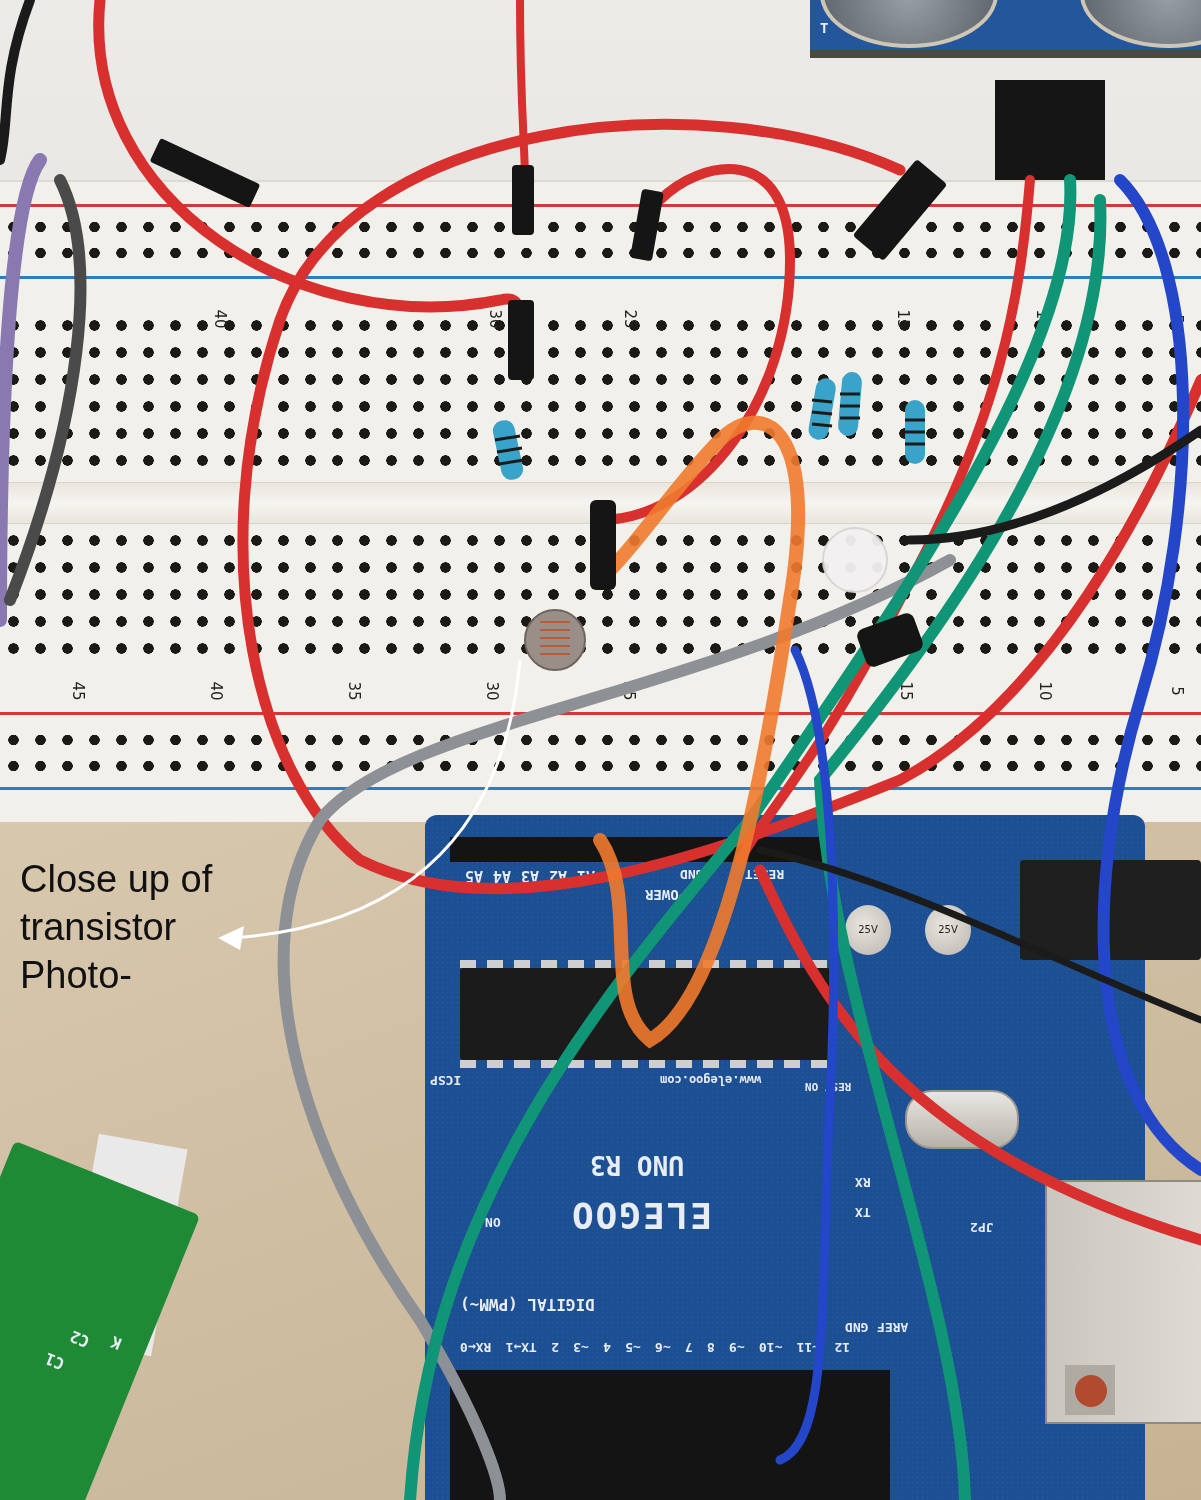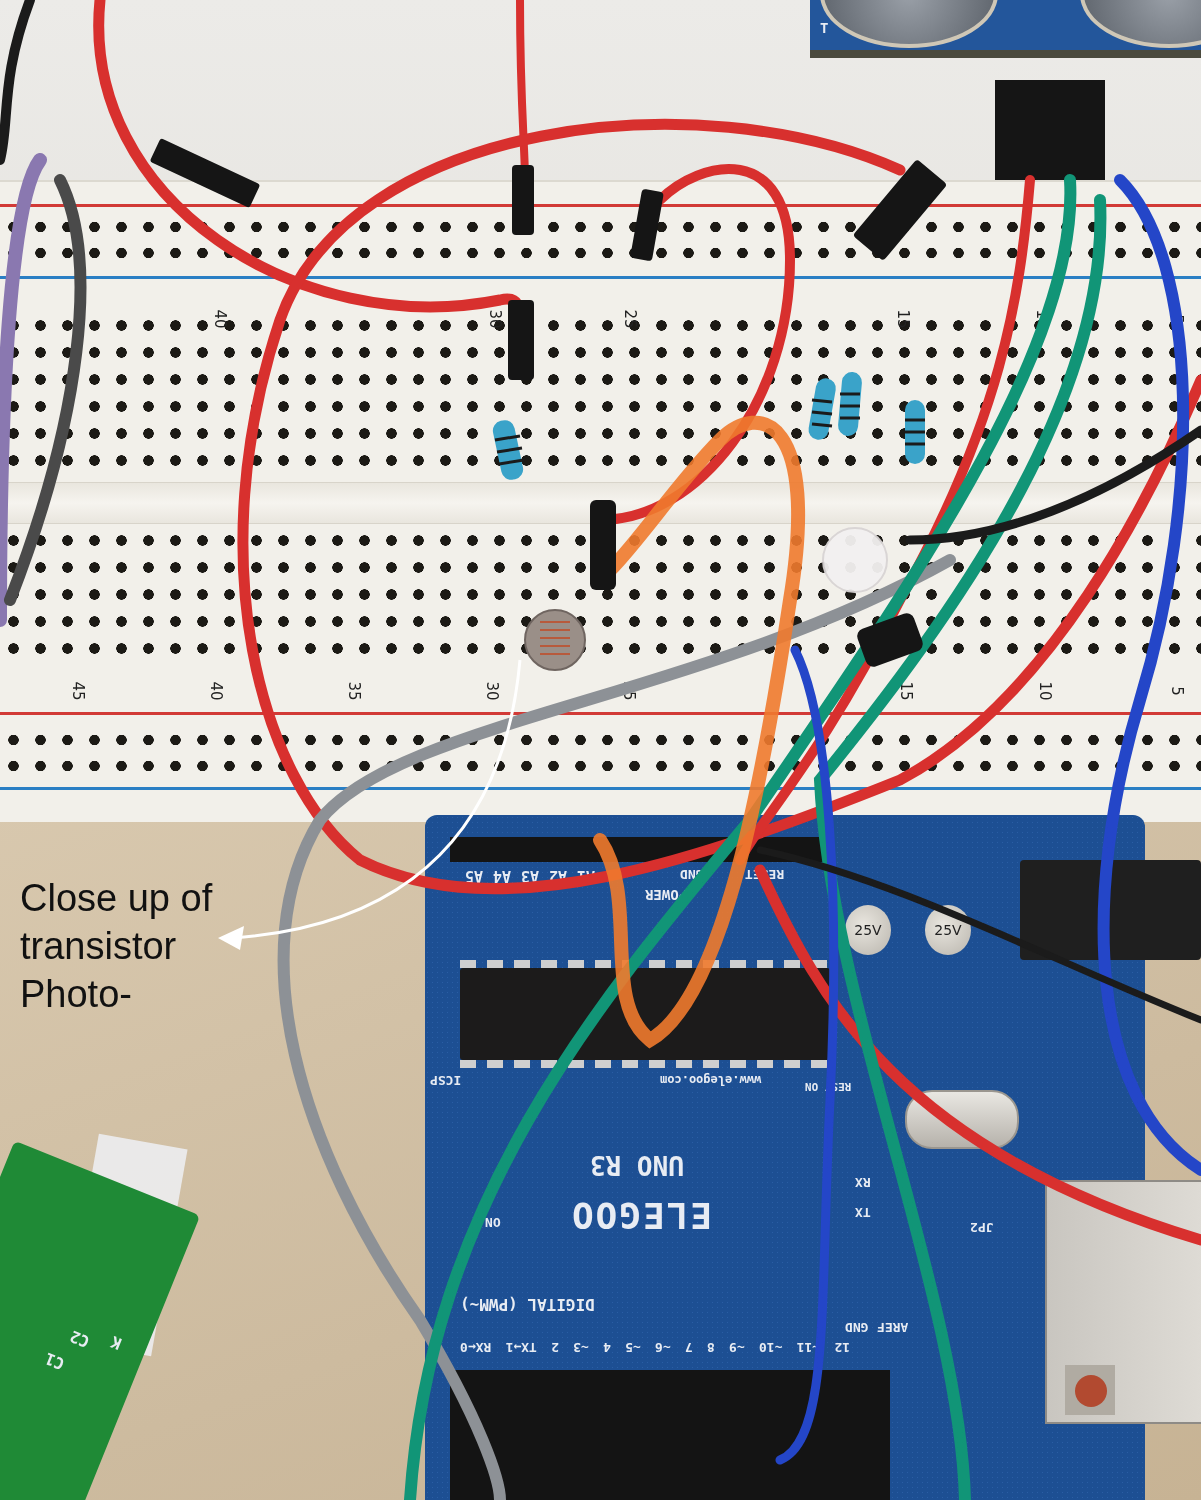--- a/index.html
+++ b/index.html
@@ -28,21 +28,21 @@
   
   .arduino { position: absolute; left: 425px; top: 815px; width: 720px; height: 685px;
     background: #1d4f93; border-radius: 12px 12px 0 0;
     background-image: radial-gradient(#2a5ea5 0.8px, transparent 1px); background-size: 5px 5px; }
   .header-strip { position: absolute; background: #141414; }
   .chip { position: absolute; left: 460px; top: 968px; width: 370px; height: 92px; background: #1c1b1b; border-radius: 3px; }
   .chip-pins-top, .chip-pins-bot { position: absolute; left: 460px; width: 370px; height: 8px;
     background-image: linear-gradient(90deg, #cfcfcf 0 16px, transparent 16px); background-size: 27px 8px; }
   .silk { position: absolute; color: #e8ecf3; font-family: "DejaVu Sans Mono", monospace; font-weight: bold; white-space: nowrap; }
   .silk.flip { transform: rotate(180deg); }
-  .cap { position: absolute; width: 46px; height: 50px; border-radius: 50%; background: radial-gradient(circle at 40% 40%, #e9e6df, #b9b5ad); color: #222; font-size: 14px; text-align: center; line-height: 50px; }
+  .cap { position: absolute; width: 46px; height: 50px; border-radius: 50%; background: radial-gradient(circle at 40% 40%, #e9e6df, #b9b5ad); color: #222; font-size: 10px; text-align: center; line-height: 50px; }
   .crystal { position: absolute; left: 905px; top: 1090px; width: 110px; height: 55px; border-radius: 27px; background: linear-gradient(180deg,#e9e7e2,#b6b2ab); border: 2px solid #9a968f; }
   .usb { position: absolute; left: 1045px; top: 1180px; width: 156px; height: 240px; background: linear-gradient(90deg,#c9c6c0,#dedbd5); border: 2px solid #8e8b86; }
   .reset-btn { position: absolute; left: 1065px; top: 1365px; width: 50px; height: 50px; background: #b0aba2; }
   .reset-btn::after { content: ""; position: absolute; left: 10px; top: 10px; width: 32px; height: 32px; border-radius: 50%; background: #b24a30; }
   .jack { position: absolute; left: 1020px; top: 860px; width: 181px; height: 100px; background: #1f1f1f; border-radius: 4px; }
 
   
   .green-board { position: absolute; left: -60px; top: 1165px; width: 200px; height: 360px; background: #1f8a36;
     transform: rotate(22deg); border-radius: 6px; }
   .tape { position: absolute; left: 80px; top: 1140px; width: 90px; height: 210px; background: rgba(238,240,244,0.85); transform: rotate(10deg); }
@@ -50,21 +50,21 @@
   
   .ultrasonic { position: absolute; left: 810px; top: 0; width: 391px; height: 50px; background: #23569b; border-bottom: 8px solid #4a4a3e; }
   .ultrasonic .can { position: absolute; top: -60px; width: 170px; height: 100px; border-radius: 50%; background: radial-gradient(circle, #9aa0a8, #5a6068); border: 4px solid #cfc7b6; }
   .sensor-connector { position: absolute; left: 995px; top: 80px; width: 110px; height: 110px; background: #151515; }
 
   
   svg.wires { position: absolute; left: 0; top: 0; }
 
   
   .caption { position: absolute; left: 20px; top: 855px; width: 240px; font-family: "Liberation Sans", sans-serif;
-    font-size: 38px; line-height: 48px; color: #111; margin-top: 19px; }
+    font-size: 38px; line-height: 48px; color: #111; }
   .caption span { display: block; }
 </style>
 </head>
 <body>
 
 <div class="scene">
   <div class="backdrop"></div>
   <div class="table"></div>
 
   <div class="ultrasonic">

